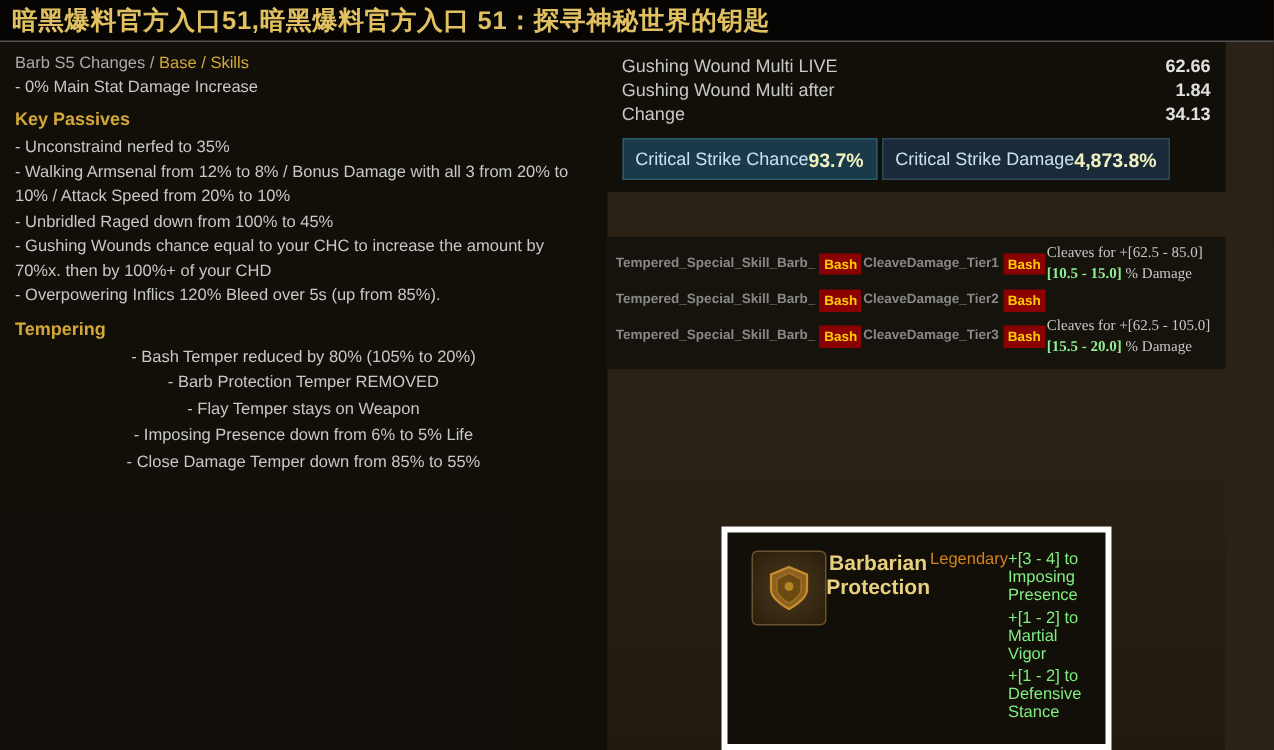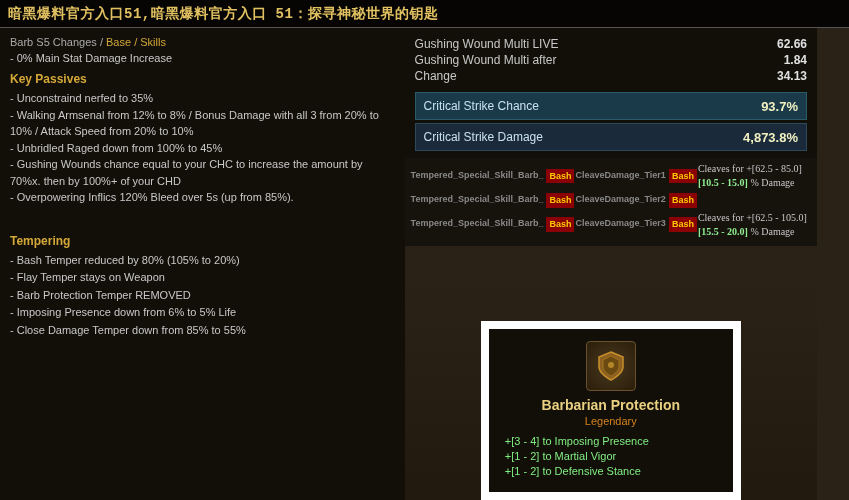--- a/index.html
+++ b/index.html
@@ -30,24 +30,23 @@
       background: rgba(0,0,0,0.85);
       display: flex;
       align-items: center;
       padding: 0 8px;
       z-index: 10;
       border-bottom: 1px solid #555;
     }
 
     .top-banner-text {
       color: #e0c060;
-      font-size: 14px;
+      font-size: 17px;
       font-weight: bold;
       letter-spacing: 0.5px;
-      font-family: Liberation Mono, monospace;
     }
 
     
     .main-content {
       position: absolute;
       top: 28px;
       left: 0;
       width: 817px;
       height: 472px;
       display: flex;
@@ -84,25 +83,26 @@
       margin-bottom: 4px;
     }
 
     .key-passives p {
       font-size: 11px;
       color: #c8c8c8;
       line-height: 1.5;
     }
 
     .tempering-section {
-      margin-top: 28px;
+      margin-top: 6px;
     }
 
     .tempering-items {
       margin-top: 4px;
+      text-align: center;
     }
 
     .tempering-item {
       font-size: 11px;
       color: #c8c8c8;
       line-height: 1.6;
     }
 
     
     .right-panel {
@@ -124,21 +124,21 @@
       padding: 1px 0;
     }
 
     .stat-row .label { color: #c8c8c8; }
     .stat-row .value { color: #e0e0e0; font-weight: bold; }
 
     
     .crit-boxes {
       margin-top: 8px;
       display: flex;
-      flex-direction: column;
+      flex-direction: row;
       gap: 3px;
     }
 
     .crit-box {
       display: flex;
       align-items: center;
       justify-content: space-between;
       padding: 4px 8px;
       height: 28px;
     }
@@ -209,25 +209,25 @@
     }
 
     
     .item-card {
       position: absolute;
       bottom: 0;
       left: 50%;
       transform: translateX(-50%);
       width: 260px;
       background: rgba(18,14,8,0.97);
-      border: 8px solid #ffffff;
+      border: 4px solid #ffffff;
       padding: 12px 16px;
       display: flex;
-      flex-direction: column;
-      align-items: center;
+      flex-direction: row;
+      align-items: flex-start;
     }
 
     .item-card-icon {
       width: 50px;
       height: 50px;
       margin-bottom: 6px;
       position: relative;
     }
 
     .item-card-icon-bg {
@@ -312,22 +312,22 @@
         <p>- Unbridled Raged down from 100% to 45%</p>
         <p>- Gushing Wounds chance equal to your CHC to increase the amount by 70%x. then by 100%+ of your CHD</p>
         <p>- Overpowering Inflics 120% Bleed over 5s (up from 85%).</p>
       </div>
     </div>
 
     <div class="tempering-section">
       <div class="section-title">Tempering</div>
       <div class="tempering-items">
         <div class="tempering-item">- Bash Temper reduced by 80% (105% to 20%)</div>
+        <div class="tempering-item">- Barb Protection Temper REMOVED</div>
         <div class="tempering-item">- Flay Temper stays on Weapon</div>
-        <div class="tempering-item">- Barb Protection Temper REMOVED</div>
         <div class="tempering-item">- Imposing Presence down from 6% to 5% Life</div>
         <div class="tempering-item">- Close Damage Temper down from 85% to 55%</div>
       </div>
     </div>
   </div>
 
   <div class="right-panel">
 
     <div class="stats-area">
       <div>

